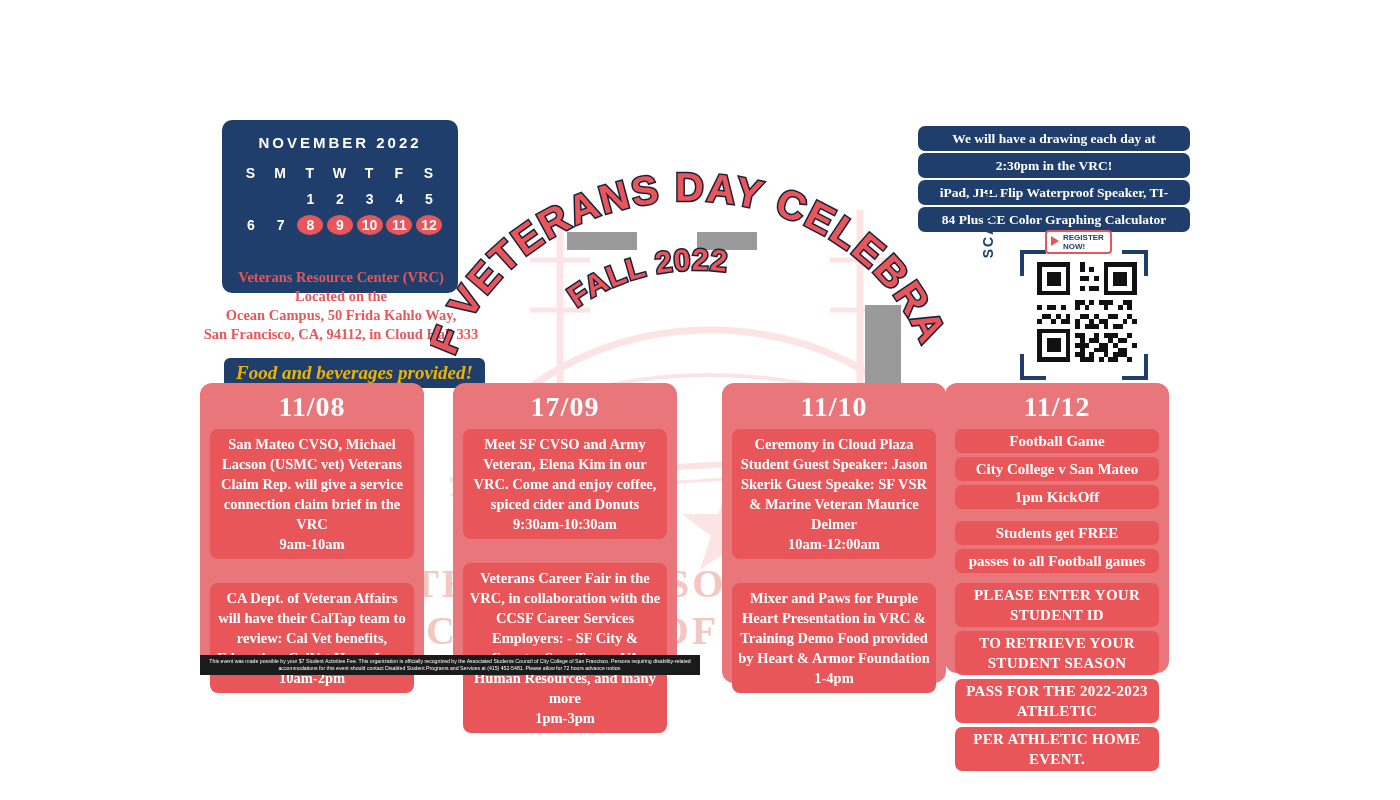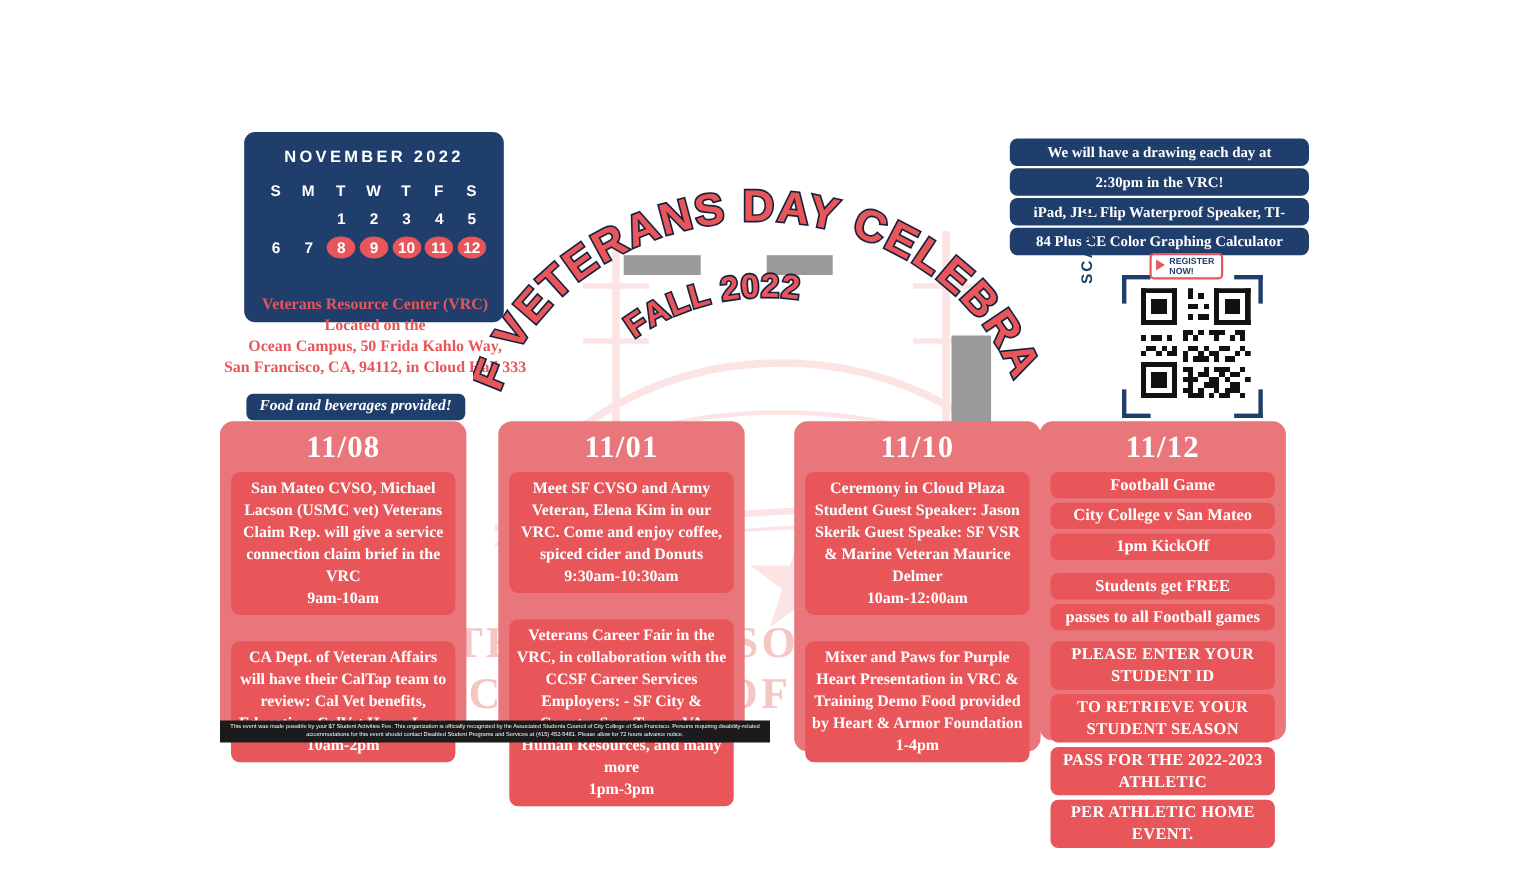--- a/index.html
+++ b/index.html
@@ -102,27 +102,27 @@
     font-weight: 700;
     font-size: 14.5px;
     line-height: 19px;
   }
 
   
   .food-badge {
     position: absolute;
     left: 224px; top: 358px;
     background: #1f3e6b;
-    color: #ffffff;
+    color: #eab308;
     border-radius: 6px;
     padding: 4px 12px;
     font-family: "Liberation Serif", serif;
     font-style: italic;
     font-weight: 700;
-    font-size: 14px;
+    font-size: 19px;
   }
 
   
   .arch {
     position: absolute;
     left: 430px; top: 110px;
     width: 520px; height: 290px;
   }
   .arch text {
     font-family: "Liberation Sans", sans-serif;
@@ -477,21 +477,21 @@
       <span>San Mateo CVSO, Michael Lacson (USMC vet) Veterans Claim Rep. will give a service connection claim brief in the VRC</span>
       <span class="time">9am-10am</span>
     </div>
     <div class="blk">
       <span>CA Dept. of Veteran Affairs will have their CalTap team to review: Cal Vet benefits, Education, CalVet Home Loan</span>
       <span class="time">10am-2pm</span>
     </div>
   </div>
 
   <div class="day-card c2">
-    <div class="day-title">11/01</div>
+    <div class="day-title">17/09</div>
     <div class="blk">
       <span>Meet SF CVSO and Army Veteran, Elena Kim in our VRC. Come and enjoy coffee, spiced cider and Donuts</span>
       <span class="time">9:30am-10:30am</span>
     </div>
     <div class="blk">
       <span>Veterans Career Fair in the VRC, in collaboration with the CCSF Career Services Employers: - SF City &amp; County -Sam Trans -VA Human Resources, and many more</span>
       <span class="time">1pm-3pm</span>
     </div>
   </div>
 

